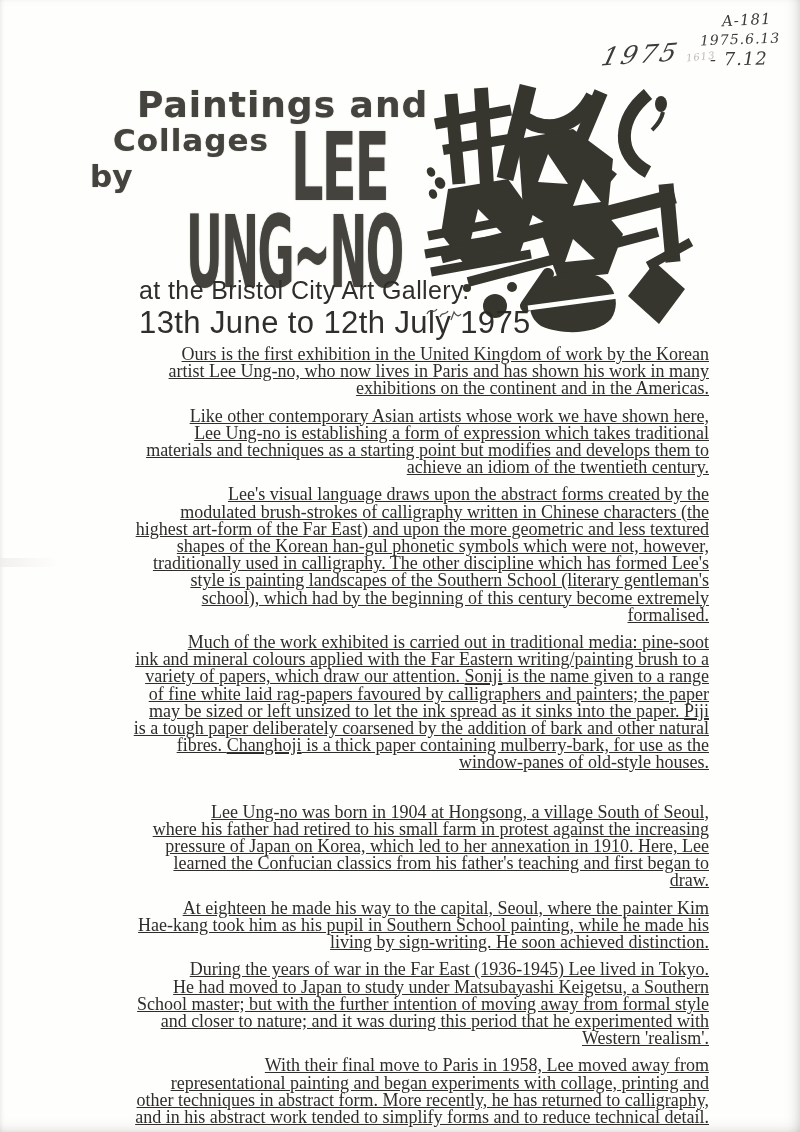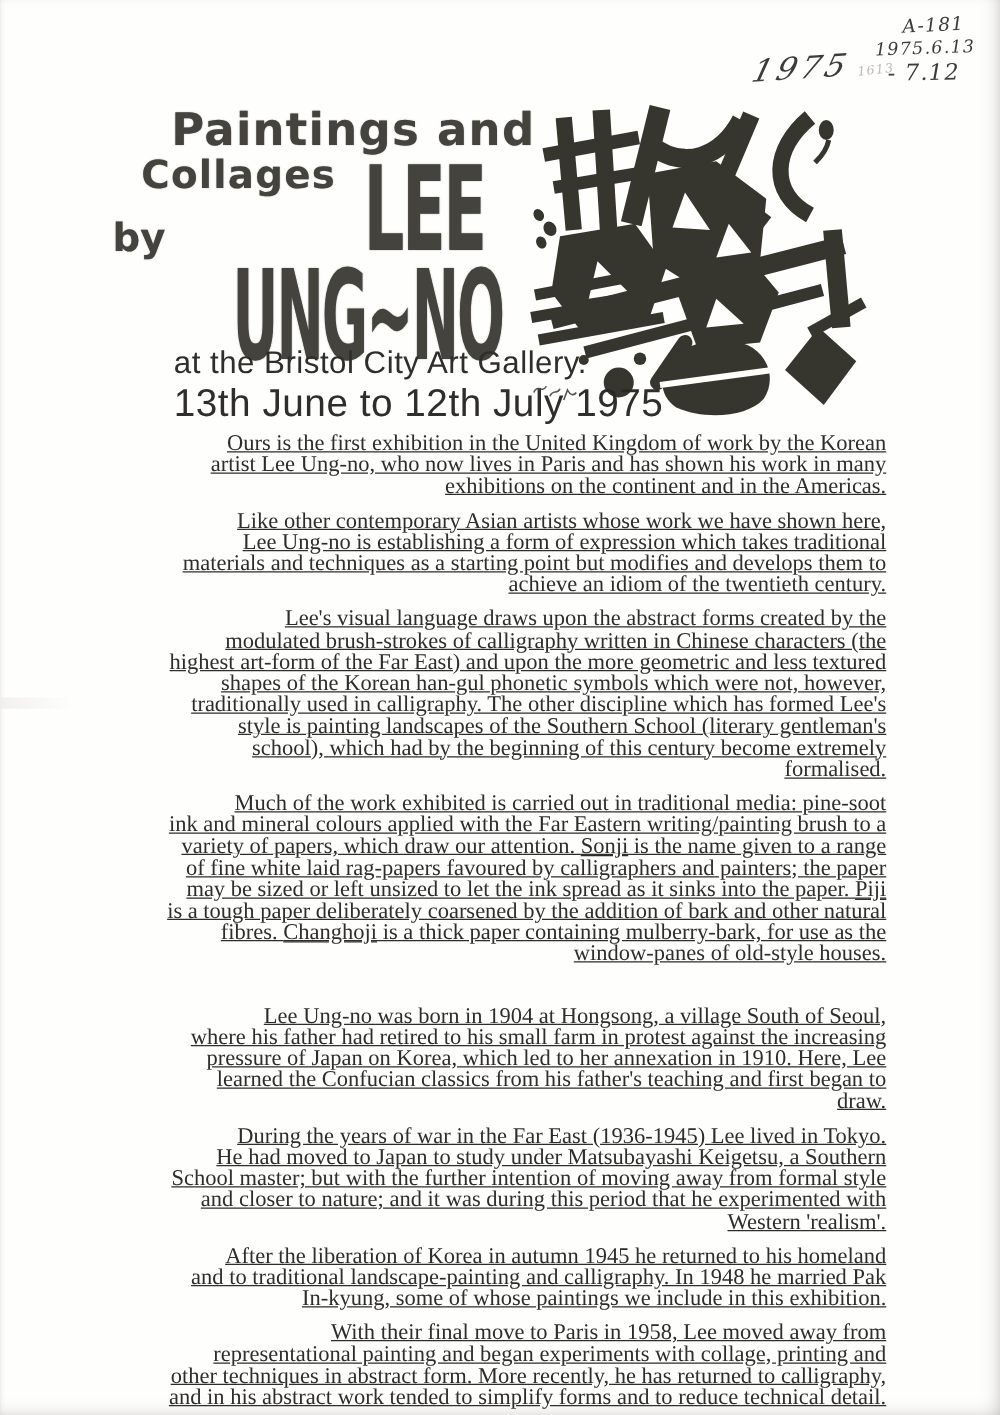--- a/index.html
+++ b/index.html
@@ -47,21 +47,21 @@
     position:absolute;
     font-family:"DejaVu Sans", sans-serif;
     font-weight:bold;
     color:var(--display_ink);
     line-height:1;
     white-space:nowrap;
     text-shadow:0 0 1px rgba(68,67,61,.55);
   }
   .t-paintings{left:137px;top:87px;font-size:36px;letter-spacing:1px;}
   .t-collages{left:113px;top:125px;font-size:31px;letter-spacing:1px;}
-  .t-by{left:90px;top:176px;font-size:31px;text-align:right;}
+  .t-by{left:90px;top:161px;font-size:31px;text-align:right;}
   .t-lee{left:291px;top:121px;font-size:58px;letter-spacing:-2px;transform:scale(.88,1.62);transform-origin:top left;}
   .t-ungno{left:186px;top:203px;font-size:58px;letter-spacing:-2px;transform:scale(.78,1.72);transform-origin:top left;}
   .sub{
     position:absolute;
     font-family:"Liberation Sans", sans-serif;
     font-weight:normal;
     color:#2f2e2a;
     white-space:nowrap;
     letter-spacing:.4px;
   }
@@ -165,16 +165,16 @@
     </g>
   </svg>
 </div>
 
 <div class="doc-body">
     <p><span>Ours is the first exhibition in the United Kingdom of work by the Korean artist Lee Ung-no, who now lives in Paris and has shown his work in many exhibitions on the continent and in the Americas.</span></p>
     <p><span>Like other contemporary Asian artists whose work we have shown here, Lee Ung-no is establishing a form of expression which takes traditional materials and techniques as a starting point but modifies and develops them to achieve an idiom of the twentieth century.</span></p>
     <p><span>Lee's visual language draws upon the abstract forms created by the modulated brush-strokes of calligraphy written in Chinese characters (the highest art-form of the Far East) and upon the more geometric and less textured shapes of the Korean han-gul phonetic symbols which were not, however, traditionally used in calligraphy. The other discipline which has formed Lee's style is painting landscapes of the Southern School (literary gentleman's school), which had by the beginning of this century become extremely formalised.</span></p>
     <p><span>Much of the work exhibited is carried out in traditional media: pine-soot ink and mineral colours applied with the Far Eastern writing/painting brush to a variety of papers, which draw our attention. </span><span class="u">Sonji</span><span> is the name given to a range of fine white laid rag-papers favoured by calligraphers and painters; the paper may be sized or left unsized to let the ink spread as it sinks into the paper. </span><span class="u">Piji</span><span> is a tough paper deliberately coarsened by the addition of bark and other natural fibres. </span><span class="u">Changhoji</span><span> is a thick paper containing mulberry-bark, for use as the window-panes of old-style houses.</span></p>
     <p class="extra-gap"><span>Lee Ung-no was born in 1904 at Hongsong, a village South of Seoul, where his father had retired to his small farm in protest against the increasing pressure of Japan on Korea, which led to her annexation in 1910. Here, Lee learned the Confucian classics from his father's teaching and first began to draw.</span></p>
+    <p><span>At eighteen he made his way to the capital, Seoul, where the painter Kim Hae-kang took him as his pupil in Southern School painting, while he made his living by sign-writing. He soon achieved distinction.</span></p>
     <p><span>During the years of war in the Far East (1936-1945) Lee lived in Tokyo. He had moved to Japan to study under Matsubayashi Keigetsu, a Southern School master; but with the further intention of moving away from formal style and closer to nature; and it was during this period that he experimented with Western 'realism'.</span></p>
-    <p><span>After the liberation of Korea in autumn 1945 he returned to his homeland and to traditional landscape-painting and calligraphy. In 1948 he married Pak In-kyung, some of whose paintings we include in this exhibition.</span></p>
     <p><span>With their final move to Paris in 1958, Lee moved away from representational painting and began experiments with collage, printing and other techniques in abstract form. More recently, he has returned to calligraphy, and in his abstract work tended to simplify forms and to reduce technical detail.</span></p>
   </div>
 
 </body></html>

